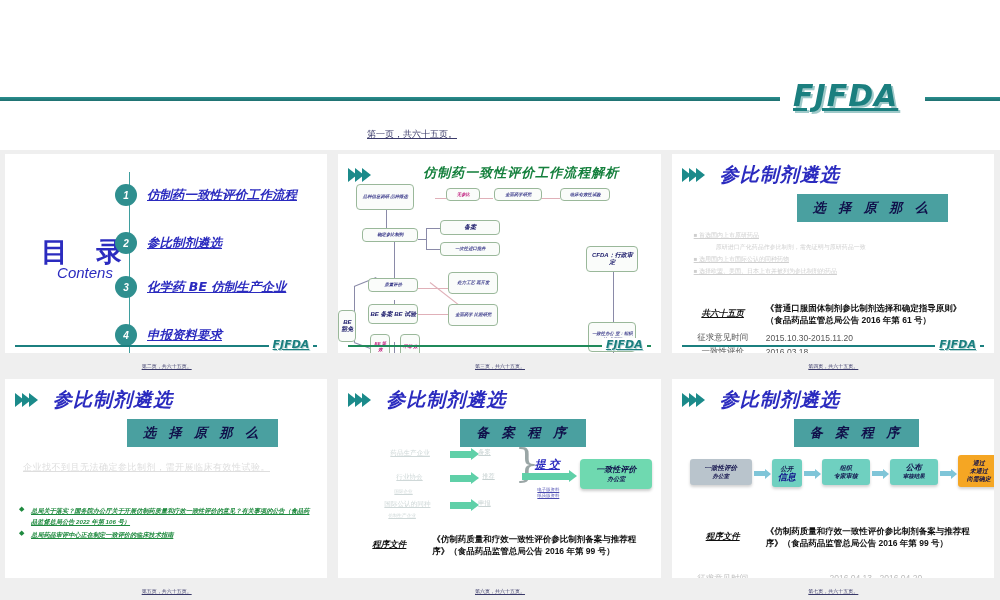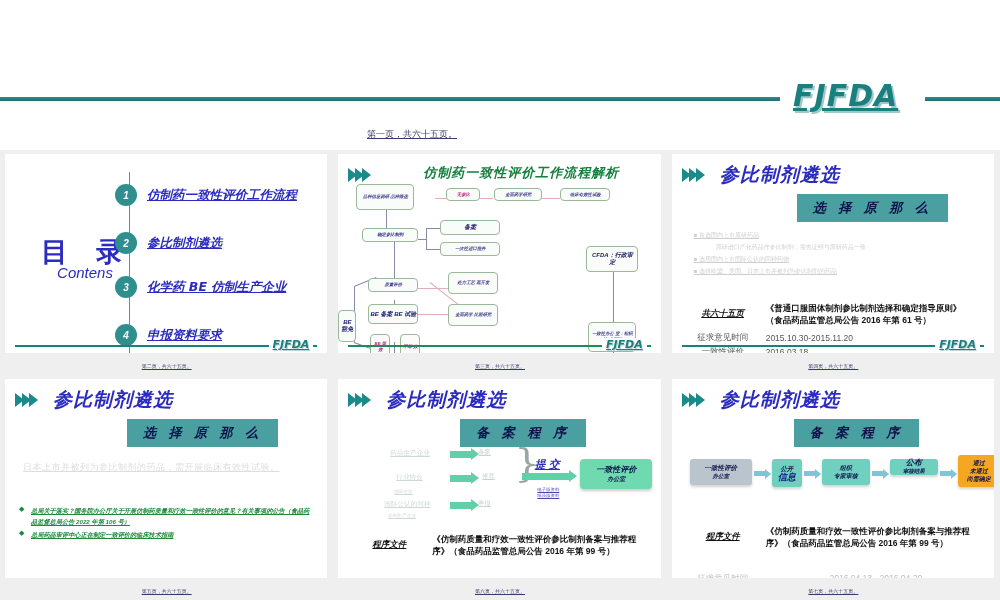--- a/index.html
+++ b/index.html
@@ -280,21 +280,21 @@
   <div class="cell">
     <div class="slide">
       <div class="chev">
         <span></span>
           <span></span>
           <span></span>
       </div>
       <div class="stitle">参比制剂遴选</div>
       <div class="badge" style="left:122px;top:40px">选 择 原 那 么</div>
 
-      <div class="faded" style="left:18px;top:82px">日本上市并被列为参比制剂的药品，需开展临床有效性试验。</div>
+      <div class="faded" style="left:18px;top:82px">企业找不到且无法确定参比制剂，需开展临床有效性试验。</div>
 
       <div class="gdot" style="left:14px;top:126px">◆</div>
       <div class="gbul" style="left:26px;top:126px;width:280px">总局关于落实？国务院办公厅关于开展仿制药质量和疗效一致性评价的意见？有关事项的公告（食品药品监督总局公告 2022 年第 106 号）</div>
       <div class="gdot" style="left:14px;top:150px">◆</div>
       <div class="gbul" style="left:26px;top:150px;width:280px">总局药品审评中心正在制定一致评价的临床技术指南</div>
 
       <div class="sfrule" style="background:transparent"></div>
     </div>
     <div class="slidefoot">第五页，共六十五页。</div>
   </div>
@@ -368,21 +368,21 @@
         <div style="font-size:9px;font-weight:bold;font-style:italic;color:#11118a">信息</div>
       </div>
       <div class="parr" style="left:132px;top:92px;width:12px"></div>
 
       <div class="pbox" style="left:150px;top:80px;width:48px;height:26px;background:#6fd0c0">
         <div style="font-size:6px;font-weight:bold;font-style:italic">组织</div>
         <div style="font-size:6px;font-weight:bold;font-style:italic">专家审核</div>
       </div>
       <div class="parr" style="left:200px;top:92px;width:12px"></div>
 
-      <div class="pbox" style="left:218px;top:80px;width:48px;height:16px;background:#6fd0c0">
+      <div class="pbox" style="left:218px;top:80px;width:48px;height:26px;background:#6fd0c0">
         <div style="font-size:8px;font-weight:bold;font-style:italic">公布</div>
         <div style="font-size:5.5px;font-weight:bold;font-style:italic">审核结果</div>
       </div>
       <div class="parr" style="left:268px;top:92px;width:12px"></div>
 
       <div class="pbox" style="left:286px;top:76px;width:42px;height:32px;background:#f5a623">
         <div style="font-size:6px;font-weight:bold;font-style:italic">通过</div>
         <div style="font-size:6px;font-weight:bold;font-style:italic;white-space:pre-line">未通过
 尚需确定</div>
       </div>

